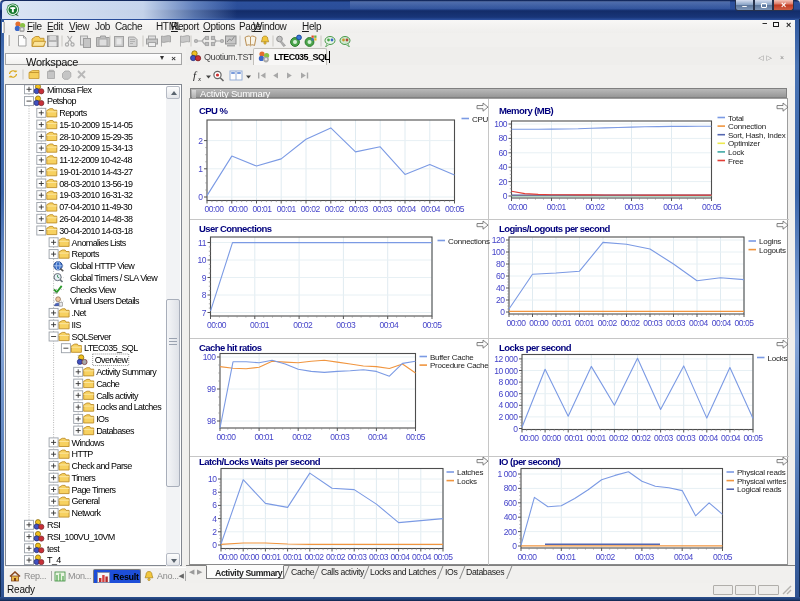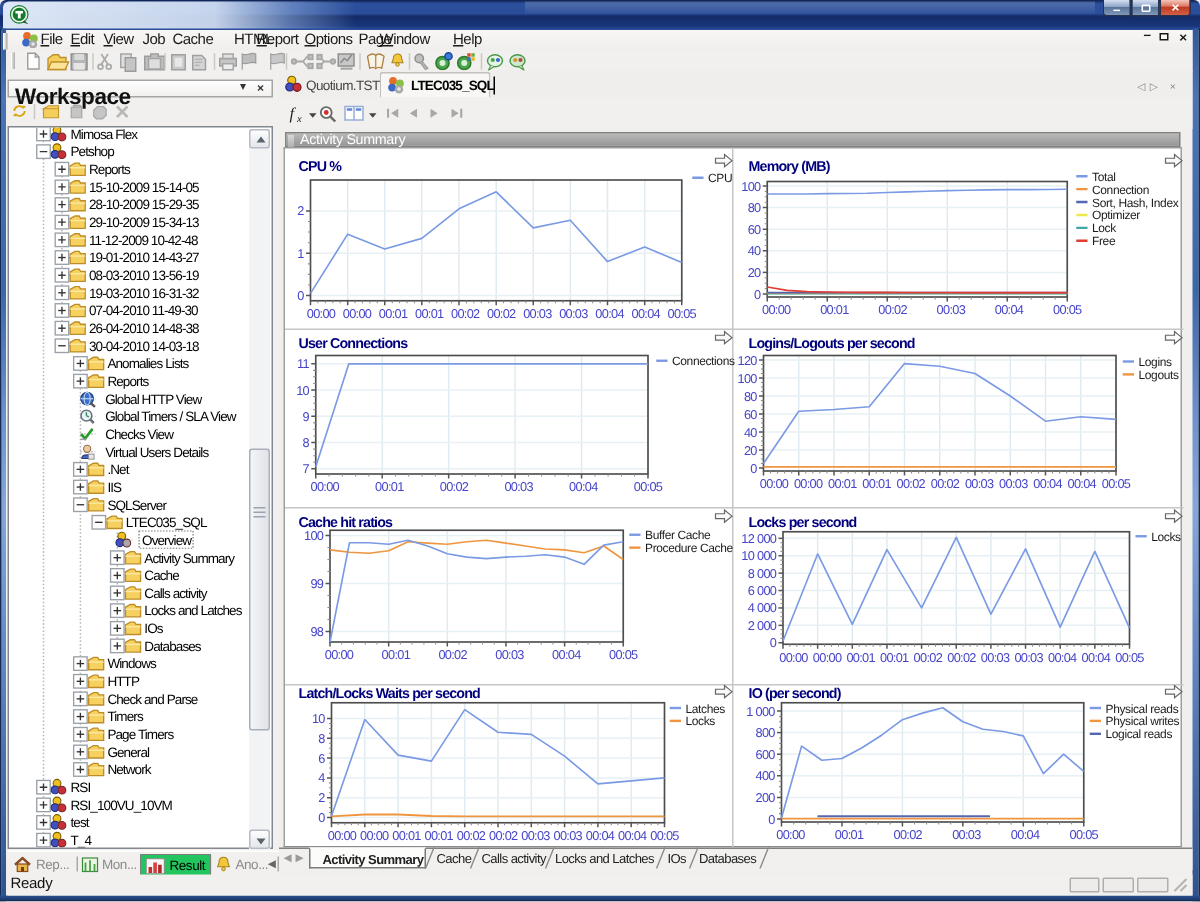--- a/index.html
+++ b/index.html
@@ -34,33 +34,33 @@
 #menubar { left:5px; top:20px; right:5px; height:13px; background:linear-gradient(180deg,#f8f7f6,#efeeec); font-size:10px; letter-spacing:-0.35px; color:#1a1a1a; }
 #menubar .mi { position:absolute; top:1px; }
 #menubar u { text-decoration:underline; }
 #mdibtns span { position:absolute; top:0px; font-size:9px; font-weight:bold; color:#1a1a1a; display:block; }
 
 #toolbar { left:5px; top:33px; right:5px; height:15px; background:#f1f0ee; }
 .grip { position:absolute; top:2px; width:3px; height:11px; border-left:1px solid #fff; border-right:1px solid #b8b6b2; background:#d8d6d2; }
 
 #wsp { left:5px; top:48px; width:181px; bottom:17px; background:#f1f0ee; }
 #wsp-head { position:absolute; left:0px; top:5px; width:177px; height:12px; background:linear-gradient(180deg,#fefefe,#f2f1ef); border:1px solid #a5a5a5; }
-#wsp-head .t { position:absolute; left:4px; top:1.5px; font-size:15px; letter-spacing:-0.3px; color:#111;font-weight:bold; }
+#wsp-head .t { position:absolute; left:20px; top:1.5px; font-size:11px; letter-spacing:-0.3px; color:#111; }
 #wsp-head .b { position:absolute; top:0px; font-size:8px; color:#333; }
 #wsp-tools { position:absolute; left:0; top:19px; width:177px; height:15px; }
 #tree-box { position:absolute; left:0px; top:36px; width:177px; height:482px; background:#fff; border:1px solid #828790; }
 
 #tree-sb { position:absolute; right:1px; top:1px; width:14px; height:480px; background:#f2f3f5; }
 .sb-btn { position:absolute; left:0; width:14px; height:13px; background:linear-gradient(180deg,#fdfdfd,#e4e6ea); border:1px solid #b5bac4; border-radius:2px; }
 .sb-thumb { position:absolute; left:0; width:14px; background:linear-gradient(90deg,#f4f5f7,#dfe2e8); border:1px solid #a8aeba; border-radius:2px; }
 .sb-arrow { position:absolute; left:3.5px; width:0; height:0; }
 
 #docktabs { left:5px; top:567px; width:181px; height:16px; font-size:9px; letter-spacing:-0.3px; color:#8a8a8a; background:#f1f0ee; border-top:1px solid #fff; }
 #docktabs .dt { position:absolute; top:1px; height:15px; }
-#docktabs .sel { background:#22c55e; border:1px solid #7e7e7e; border-bottom:none; border-radius:2px 2px 0 0; color:#000; font-weight:normal; }
+#docktabs .sel { background:#1d4ed8; border:1px solid #7e7e7e; border-bottom:none; border-radius:2px 2px 0 0; color:#000; font-weight:bold; }
 
 #tabrow { left:186px; top:47px; right:5px; height:18px; background:#efeeec; }
 #tabrow .tab1 { position:absolute; left:2px; top:2px; height:16px; font-size:9px; color:#444; letter-spacing:-0.4px; white-space:nowrap; }
 #tabrow .tab2 { position:absolute; left:67px; top:1px; height:17px; width:74px; background:#f8f7f6; border:1px solid #c2c0bb; border-bottom:none; border-radius:2px 2px 0 0; font-size:9px; font-weight:bold; color:#000; letter-spacing:-0.55px; white-space:nowrap; }
 #tabnav { position:absolute; right:8px; top:7px; color:#888; font-size:7px; letter-spacing:3px; }
 #ctoolbar { left:186px; top:65px; right:5px; height:21px; background:#f1f0ee; }
 #actbar { left:190px; top:87.5px; width:597px; height:10.5px;
   background:linear-gradient(180deg,#b9b9b9,#979797); border:1px solid #808080; }
 #actbar .g { position:absolute; left:1px; top:1px; width:4px; height:8px; background:linear-gradient(180deg,#d8d8d8,#b0b0b0); }
 #actbar .t { position:absolute; left:9px; top:-0.5px; color:#fff; font-size:9.5px; letter-spacing:-0.2px; }

